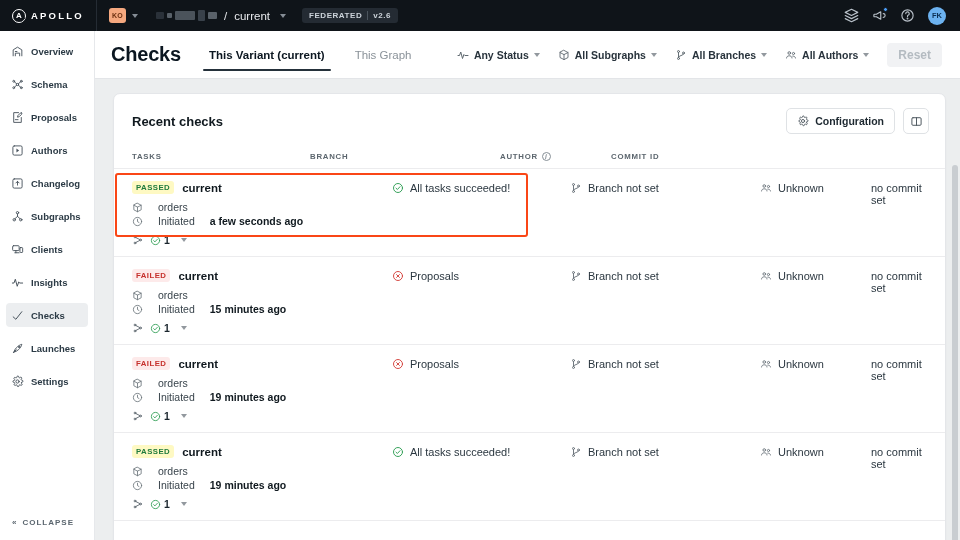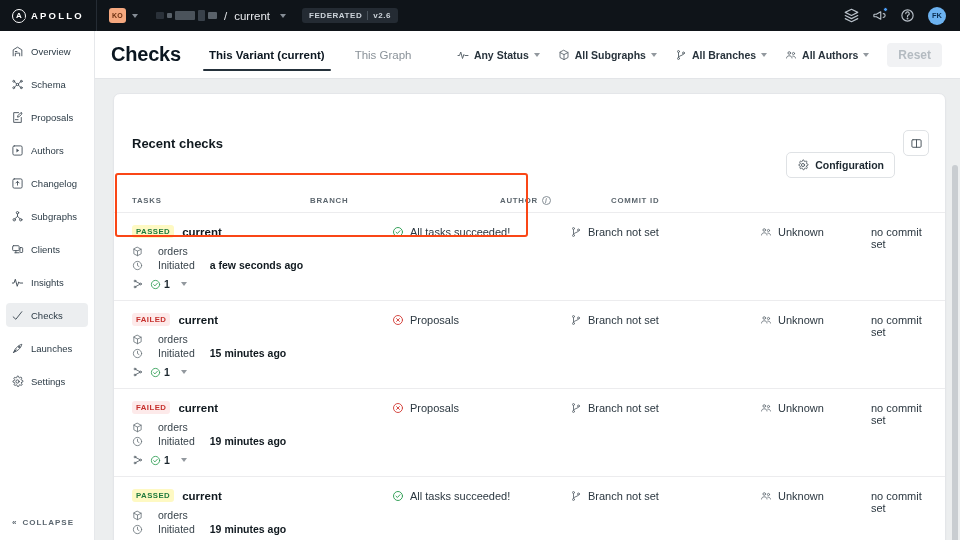--- a/index.html
+++ b/index.html
@@ -88,21 +88,21 @@
   .sidebar {
     width: 95px; flex: 0 0 95px; background: #ffffff;
     border-right: 1px solid #e6e8eb;
     display: flex; flex-direction: column; padding-top: 8px;
     position: relative;
   }
   .nav-item {
     display: flex; align-items: center; gap: 7px;
     height: 24px; margin: 0 6px; padding: 0 5px;
     border-radius: 4px; cursor: pointer;
-    font-size: 9.5px; color: #2b3a45; font-weight: 400;
+    font-size: 9.5px; color: #2b3a45; font-weight: 700;
     margin-bottom: 9px;
     text-align: center;
   }
   .nav-item.active { background: #eceef0; }
   .nav-ico { width: 13px; height: 13px; flex: 0 0 13px; color: #47525c; display:flex;align-items:center;justify-content:center;}
   .nav-ico svg { width: 13px; height: 13px; display: block; }
   .collapse {
     margin-top: auto; margin-bottom: 13px; display: flex; align-items: center;
     gap: 5px; padding-left: 12px; font-size: 8px; letter-spacing: 1px;
     color: #5b666f; font-weight: 700; cursor: pointer;
@@ -153,21 +153,21 @@
   }
   .card-head {
     display: flex; align-items: center; padding: 14px 16px 12px 18px;
   }
   .card-title { font-size: 13px; font-weight: 600; color: #10191f; }
   .card-actions { margin-left: auto; display: flex; align-items: center; gap: 8px; }
   .btn-outline {
     display: flex; align-items: flex-start; gap: 6px;
     border: 1px solid #dfe2e5; border-radius: 5px; background: #fff;
     padding: 6px 10px; font-size: 10.5px; font-weight: 700; color: #1d2830;
-    cursor: pointer; font-family: inherit; margin-top: 44px;
+    cursor: pointer; font-family: inherit;
   }
   .btn-outline .gico { width: 12px; height: 12px; color: #4d575f; display:flex;}
   .btn-outline .gico svg { width: 12px; height: 12px; display:block; }
   .btn-icon {
     width: 26px; height: 26px; border: 1px solid #dfe2e5; border-radius: 5px;
     background: #fff; display: flex; align-items: center; justify-content: center;
     color: #4d575f; cursor: pointer;
   }
   .btn-icon svg { width: 13px; height: 13px; display: block; }
 

